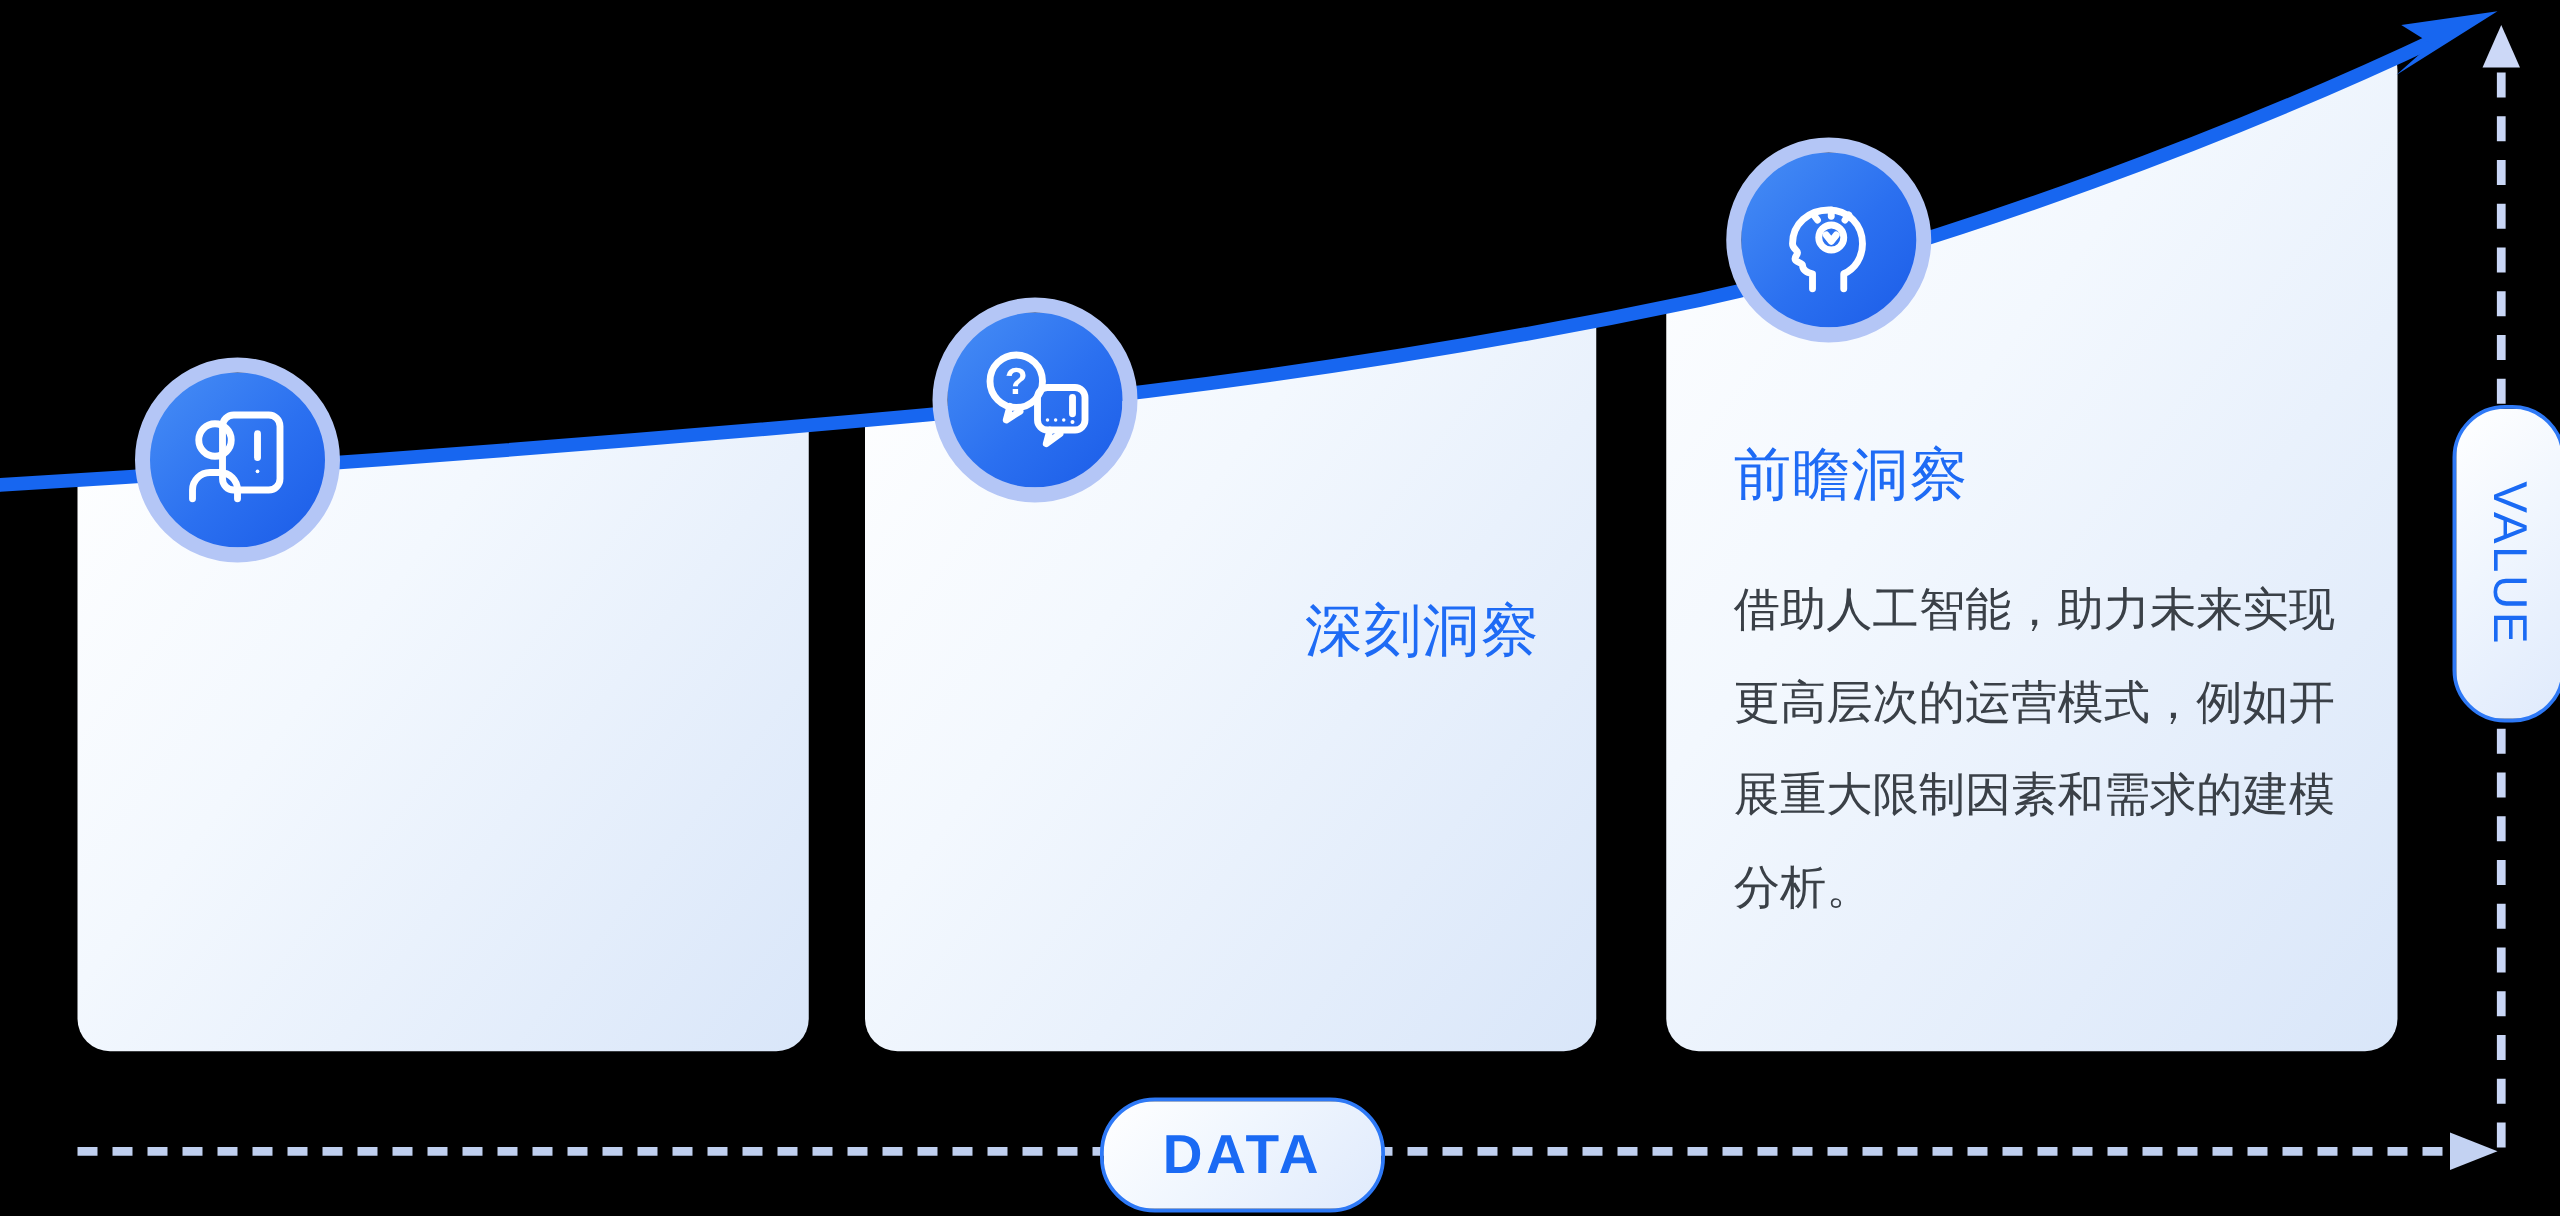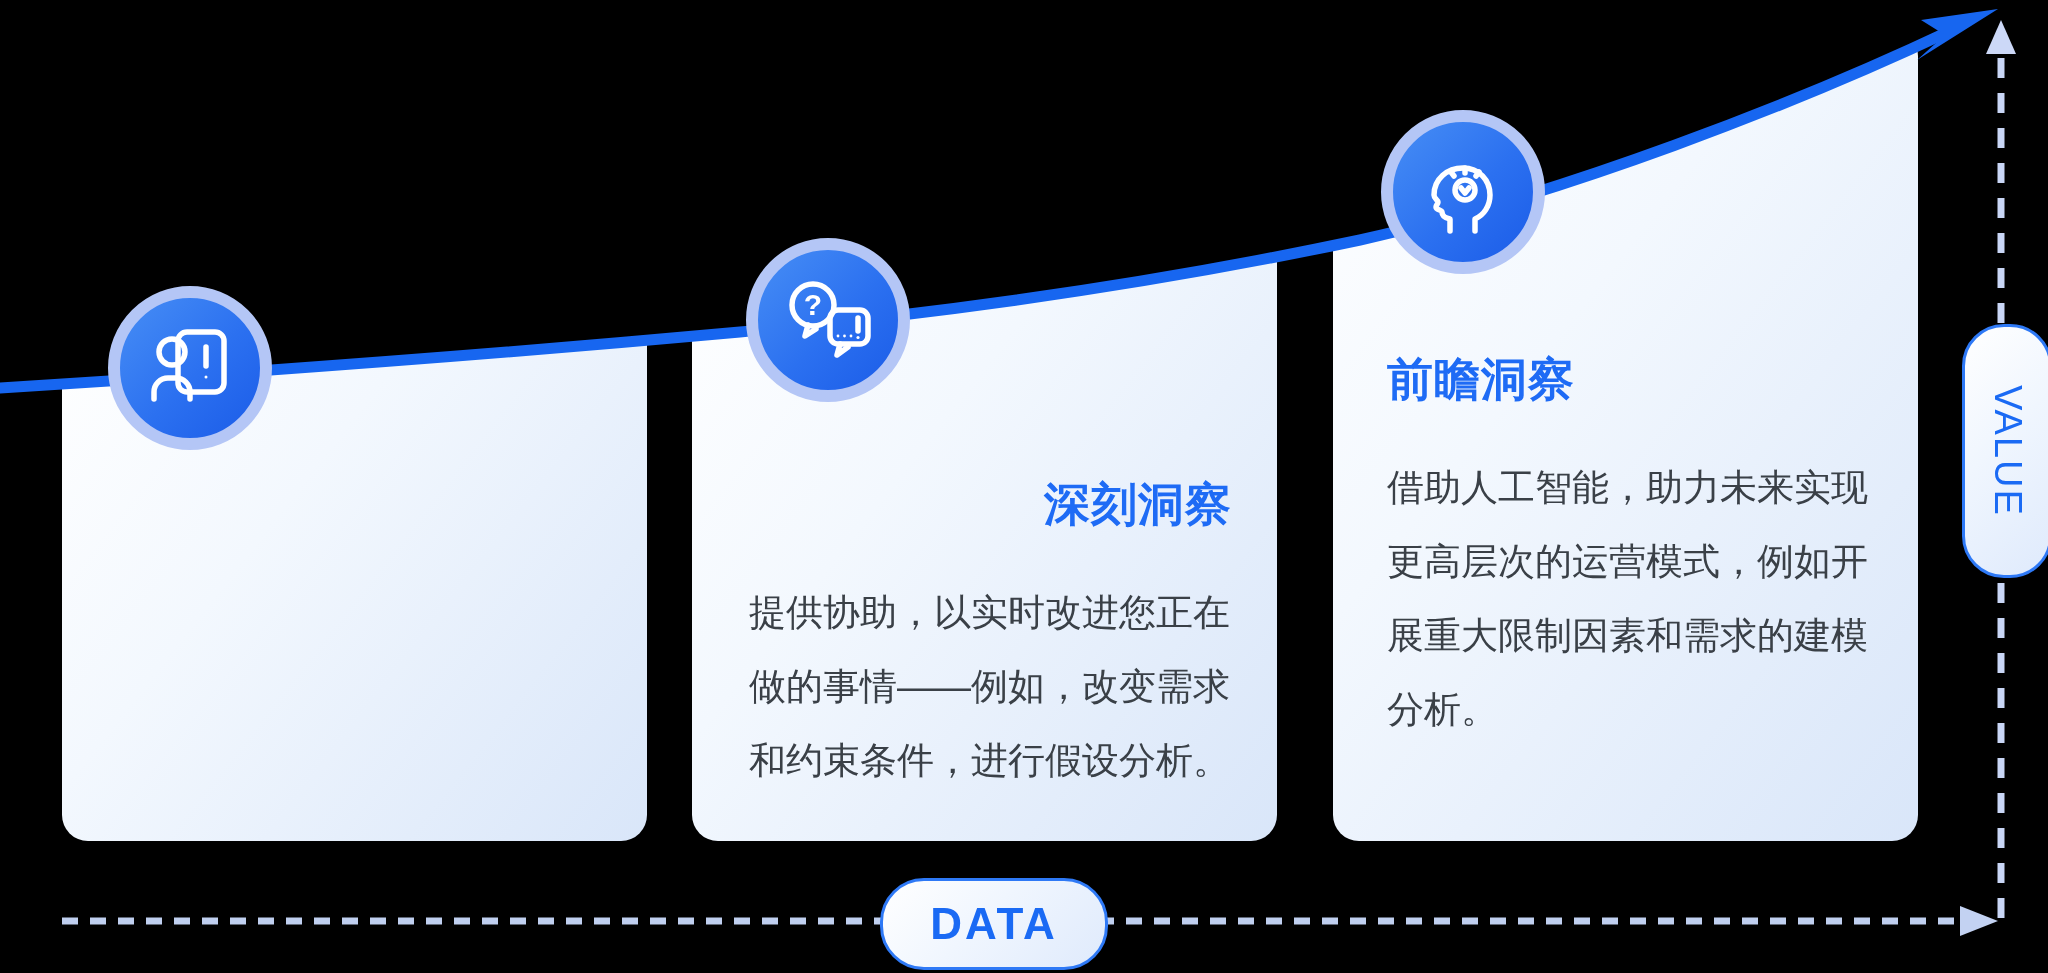--- a/index.html
+++ b/index.html
@@ -13,21 +13,21 @@
     background:linear-gradient(128deg,#ffffff 0%,#f3f8fe 38%,#d9e6f9 100%);
   }
   .card-1{left:62px;top:300px;height:541px;}
   .card-2{left:692px;top:220px;height:621px;}
   .card-3{left:1333px;top:30px;height:811px;}
   .card-content{position:absolute;left:54px;width:486px;}
   .card-1 .card-content{top:220px;}
   .card-2 .card-content{top:256px;text-align:right;}
   .card-3 .card-content{top:321px;}
   .card-title{
-    margin:0;font-size:46px;font-weight:700;color:#1e6bf5;line-height:56px;
+    margin:0;font-size:46px;font-weight:400;color:#1e6bf5;line-height:56px;
     letter-spacing:1px;
   }
   .card-body{
     margin:44px 0 0 0;font-size:37px;line-height:74px;color:#3a4047;width:484px;
   }
   
   .layer{position:absolute;left:0;top:0;width:2048px;height:973px;pointer-events:none;}
   
   .badge{
     position:absolute;width:140px;height:140px;border-radius:50%;
@@ -62,21 +62,20 @@
 <div class="stage">
 
   <section class="card card-1">
     <div class="card-content">
     </div>
   </section>
 
   <section class="card card-2">
     <div class="card-content">
       <h2 class="card-title">深刻洞察</h2>
-      <p class="card-body">提供协助，以实时改进您正在做的事情——例如，改变需求和约束条件，进行假设分析。</p>
     </div>
   </section>
 
   <section class="card card-3">
     <div class="card-content">
       <h2 class="card-title">前瞻洞察</h2>
       <p class="card-body">借助人工智能，助力未来实现更高层次的运营模式，例如开展重大限制因素和需求的建模分析。</p>
     </div>
   </section>
 

